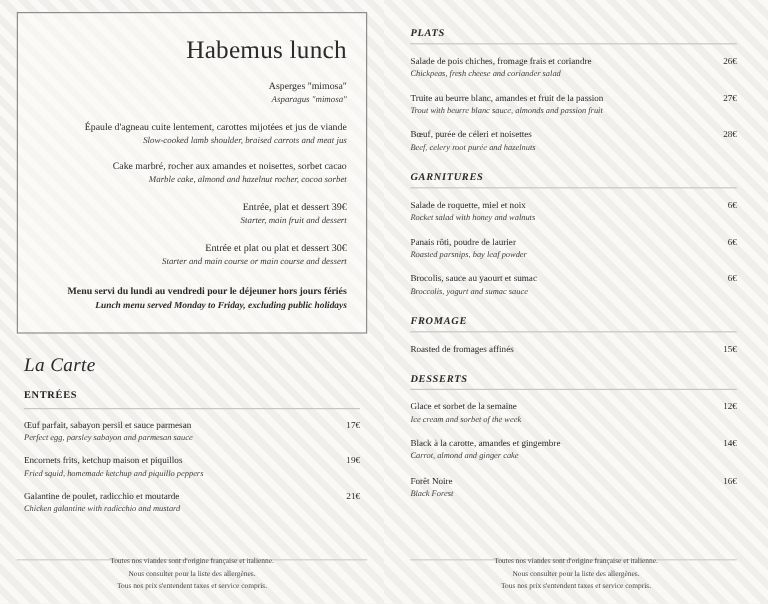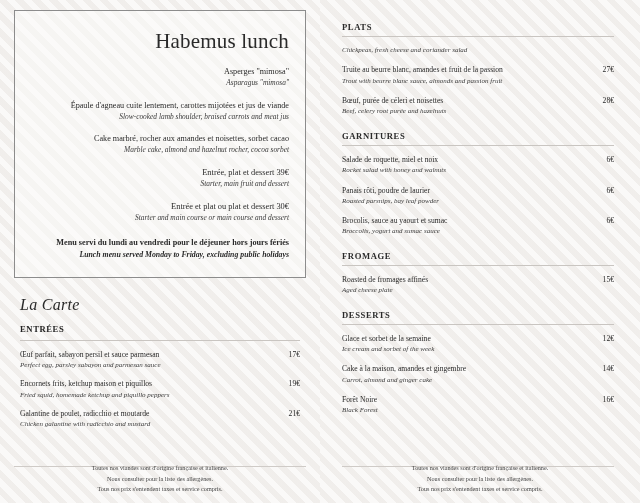--- a/index.html
+++ b/index.html
@@ -152,20 +152,21 @@
     right: 14px;
     height: 1px;
     background: #cfcbc7;
   }
   .footer-rule.right { left: 22px; right: 26px; }
   .right-section-head {
     font-size: 8.6px;
     letter-spacing: 0.6px;
     font-weight: bold;
     margin: 0 0 4px 0;
+    font-style: italic;
   }
   .right-rule {
     height: 1px;
     background: #c9c5c1;
     margin: 3px 0 9px 0;
   }
   .r-item { margin-bottom: 10px; }
   .gap-top { margin-top: 14px; }
 </style>
 </head>
@@ -244,20 +245,24 @@
 
   <div class="divider"></div>
 
   <div class="col col-right">
 
     <div>
       <div class="right-section-head">PLATS</div>
       <div class="right-rule"></div>
 
       <div class="r-item">
+        <div class="item-row">
+          <div class="item-fr">Salade de pois chiches, fromage frais et coriandre</div>
+          <div class="item-price">26€</div>
+        </div>
         <div class="item-en">Chickpeas, fresh cheese and coriander salad</div>
       </div>
 
       <div class="r-item">
         <div class="item-row">
           <div class="item-fr">Truite au beurre blanc, amandes et fruit de la passion</div>
           <div class="item-price">27€</div>
         </div>
         <div class="item-en">Trout with beurre blanc sauce, almonds and passion fruit</div>
       </div>
@@ -302,39 +307,38 @@
 
     <div class="gap-top">
       <div class="right-section-head">FROMAGE</div>
       <div class="right-rule"></div>
 
       <div class="r-item">
         <div class="item-row">
           <div class="item-fr">Roasted de fromages affinés</div>
           <div class="item-price">15€</div>
         </div>
-        <div class="item-en">Aged cheese plate</div>
       </div>
     </div>
 
     <div class="gap-top">
       <div class="right-section-head">DESSERTS</div>
       <div class="right-rule"></div>
 
       <div class="r-item">
         <div class="item-row">
           <div class="item-fr">Glace et sorbet de la semaine</div>
           <div class="item-price">12€</div>
         </div>
         <div class="item-en">Ice cream and sorbet of the week</div>
       </div>
 
       <div class="r-item">
         <div class="item-row">
-          <div class="item-fr">Cake à la maison, amandes et gingembre</div>
+          <div class="item-fr">Black à la carotte, amandes et gingembre</div>
           <div class="item-price">14€</div>
         </div>
         <div class="item-en">Carrot, almond and ginger cake</div>
       </div>
 
       <div class="r-item">
         <div class="item-row">
           <div class="item-fr">Forêt Noire</div>
           <div class="item-price">16€</div>
         </div>

